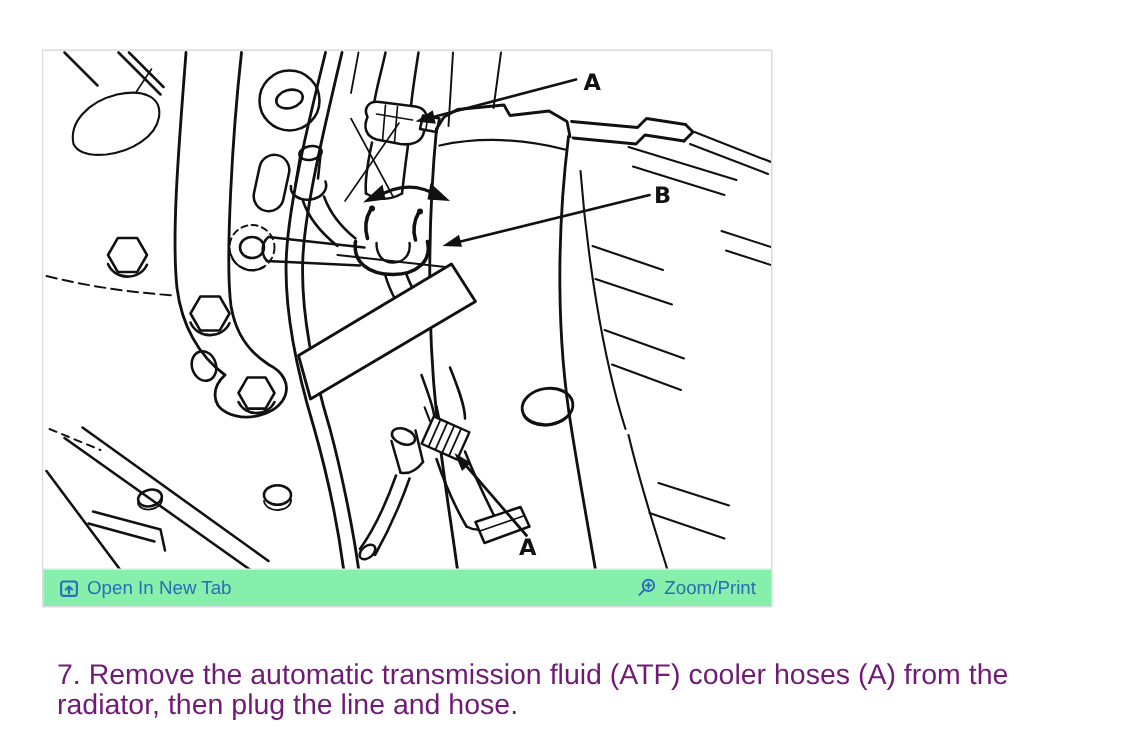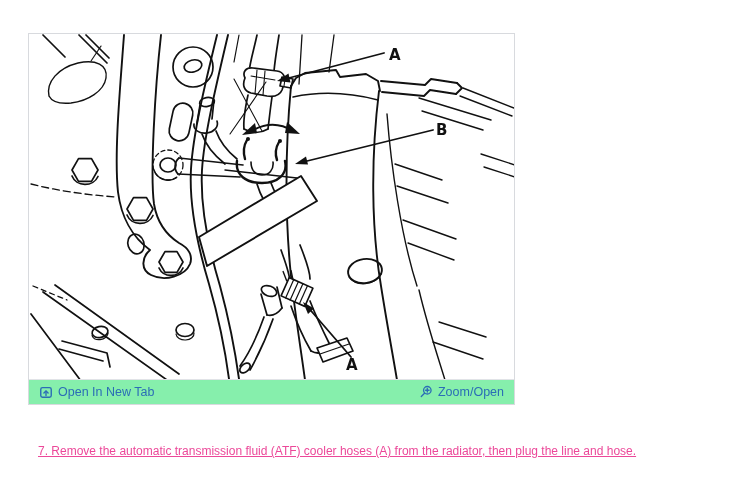--- a/index.html
+++ b/index.html
@@ -19,21 +19,21 @@
     height:25px; flex:0 0 25px; background:#86efac; border-top:1px solid #e1e3e7;
     display:flex; align-items:center; justify-content:space-between; padding:0 10px;
   }
   .flink {
     display:inline-flex; align-items:center; gap:5px;
     color:#2b6db6; font-size:12.5px; text-decoration:none; cursor:pointer;
   }
   .flink svg { display:block; }
   .instructions {
     position:absolute; left:38px; top:441px; width:700px;
-    color:#ec4899; font-size:12px; line-height:20px;text-decoration:underline;
+    color:#701a75; font-size:19px; line-height:20px;
   }
   .diagram text {
     font-family:"DejaVu Sans", sans-serif; font-weight:bold; font-size:15px; fill:#111;
   }
 </style>
 </head>
 <body>
 
 <div class="page">
 
@@ -226,21 +226,21 @@
         </svg>
         <span>Open In New Tab</span>
       </a>
       <a class="flink">
         <svg width="14" height="14" viewBox="0 0 16 16" stroke="#2b6db6" fill="none" stroke-width="1.5" stroke-linecap="round">
           <circle cx="9.5" cy="6" r="4.3"></circle>
           <path d="M9.5 4 V8"></path>
           <path d="M7.5 6 H11.5"></path>
           <path d="M6.3 9.4 L2.6 13.2"></path>
         </svg>
-        <span>Zoom/Open</span>
+        <span>Zoom/Print</span>
       </a>
     </div>
   </div>
 
   <div class="instructions">
     <div>7. Remove the automatic transmission fluid (ATF) cooler hoses (A) from the radiator, then plug the line and hose.</div>
   </div>
 
 </div>
 

